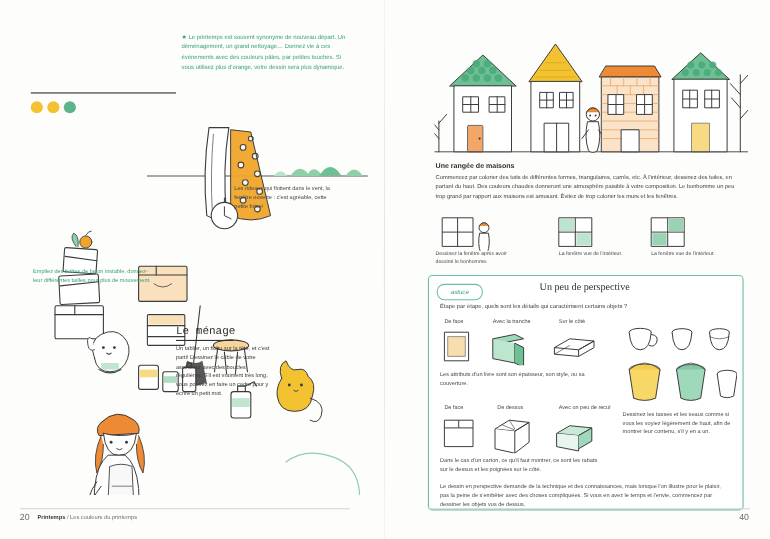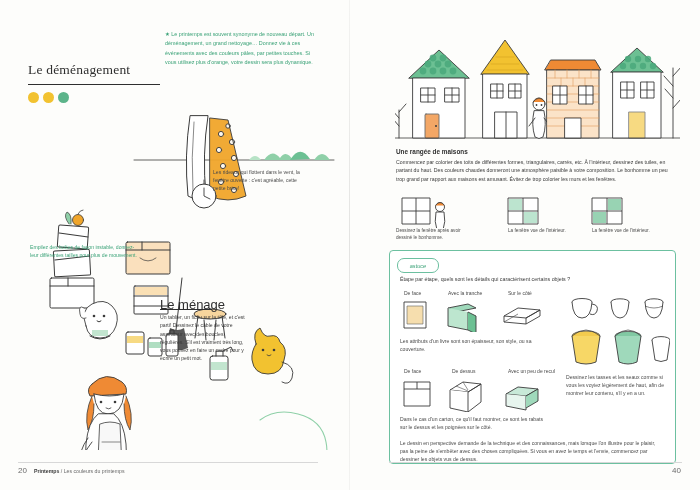--- a/index.html
+++ b/index.html
@@ -38,21 +38,21 @@
     position:absolute;left:165px;top:30px;width:152px;
     font-size:5.4px;line-height:1.72;color:#3aa277;
   }
 
   
   #illus-left{position:absolute;left:14px;top:100px;width:330px;height:350px;}
 
   
   #callout-curtain{position:absolute;left:213px;top:168px;width:92px;font-size:5.1px;line-height:1.6;}
   #callout-stack{position:absolute;left:30px;top:243px;width:108px;font-size:5.1px;line-height:1.6;color:#3aa277;}
-  #menage-h{position:absolute;left:160px;top:297px;font-size:13px;color:#2f2f2f;font-family:Liberation Sans, sans-serif;}
+  #menage-h{position:absolute;left:160px;top:297px;font-size:10px;color:#2f2f2f;font-family:Liberation Mono, monospace;}
   #menage-rule{position:absolute;left:160px;top:309px;width:52px;height:1px;background:#2f2f2f;}
   #menage-p{position:absolute;left:160px;top:313px;width:86px;font-size:5.1px;line-height:1.62;}
 
   
   #illus-right{position:absolute;left:395px;top:26px;width:285px;height:118px;}
   #h-rangee{position:absolute;left:396px;top:148px;font-size:6.4px;color:#2f2f2f;font-weight:bold;}
   #p-rangee{position:absolute;left:396px;top:158px;width:272px;font-size:5.2px;line-height:1.62;}
 
   .mini-cap{position:absolute;font-size:4.7px;line-height:1.45;color:#4a4a4a;}
 
@@ -84,21 +84,20 @@
   #bottom-rule{position:absolute;left:18px;top:462px;width:300px;height:.6px;background:#d8d8d8;}
   #bottom-rule2{position:absolute;left:389px;top:462px;width:293px;height:.6px;background:#d8d8d8;}
 </style>
 </head>
 <body>
 
 <div class="page">
 
   <div class="spread-gutter"></div>
 
-  <div id="title">Le déménagement</div>
   <div id="title-rule"></div>
   <div class="dot" id="dot1"></div>
   <div class="dot" id="dot2"></div>
   <div class="dot" id="dot3"></div>
 
   <div id="intro">★ Le printemps est souvent synonyme de nouveau départ. Un déménagement, un grand nettoyage… Donnez vie à ces événements avec des couleurs pâles, par petites touches. Si vous utilisez plus d'orange, votre dessin sera plus dynamique.</div>
 
   <svg id="illus-left" viewBox="0 0 330 350">
     <g fill="none" stroke="#3b3b3b" stroke-width="1" stroke-linecap="round" stroke-linejoin="round">
 
@@ -357,20 +356,21 @@
       <rect x="197" y="16" width="13" height="11" fill="#6cc093" stroke="none" opacity=".7"></rect>
       <rect x="212" y="3" width="13" height="11" fill="#6cc093" stroke="none" opacity=".7"></rect>
     </g>
   </svg>
   <div class="mini-cap" style="left:396px;top:228px;width:70px;">Dessinez la fenêtre après avoir dessiné le bonhomme.</div>
   <div class="mini-cap" style="left:508px;top:228px;width:60px;">La fenêtre vue de l'intérieur.</div>
   <div class="mini-cap" style="left:592px;top:228px;width:60px;">La fenêtre vue de l'intérieur.</div>
 
   <div id="astuce-panel"></div>
   <div id="astuce-badge">astuce</div>
+  <div id="astuce-title">Un peu de perspective</div>
   <div id="astuce-sub">Étape par étape, quels sont les détails qui caractérisent certains objets ?</div>
 
   <div class="label" style="left:404px;top:290px;">De face</div>
   <div class="label" style="left:448px;top:290px;">Avec la tranche</div>
   <div class="label" style="left:508px;top:290px;">Sur le côté</div>
 
   <svg style="position:absolute;left:400px;top:298px;width:160px;height:34px" viewBox="0 0 160 34">
     <g fill="none" stroke="#3b3b3b" stroke-width=".9" stroke-linejoin="round">
       <rect x="4" y="4" width="22" height="26" fill="#fff"></rect>
       <rect x="7" y="8" width="16" height="18" fill="#f4d79a" stroke="#3b3b3b" stroke-width=".6" opacity=".8"></rect>

